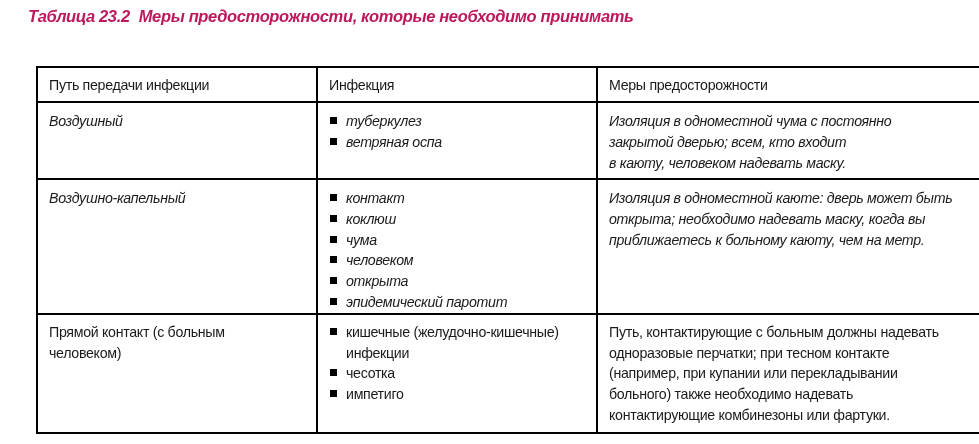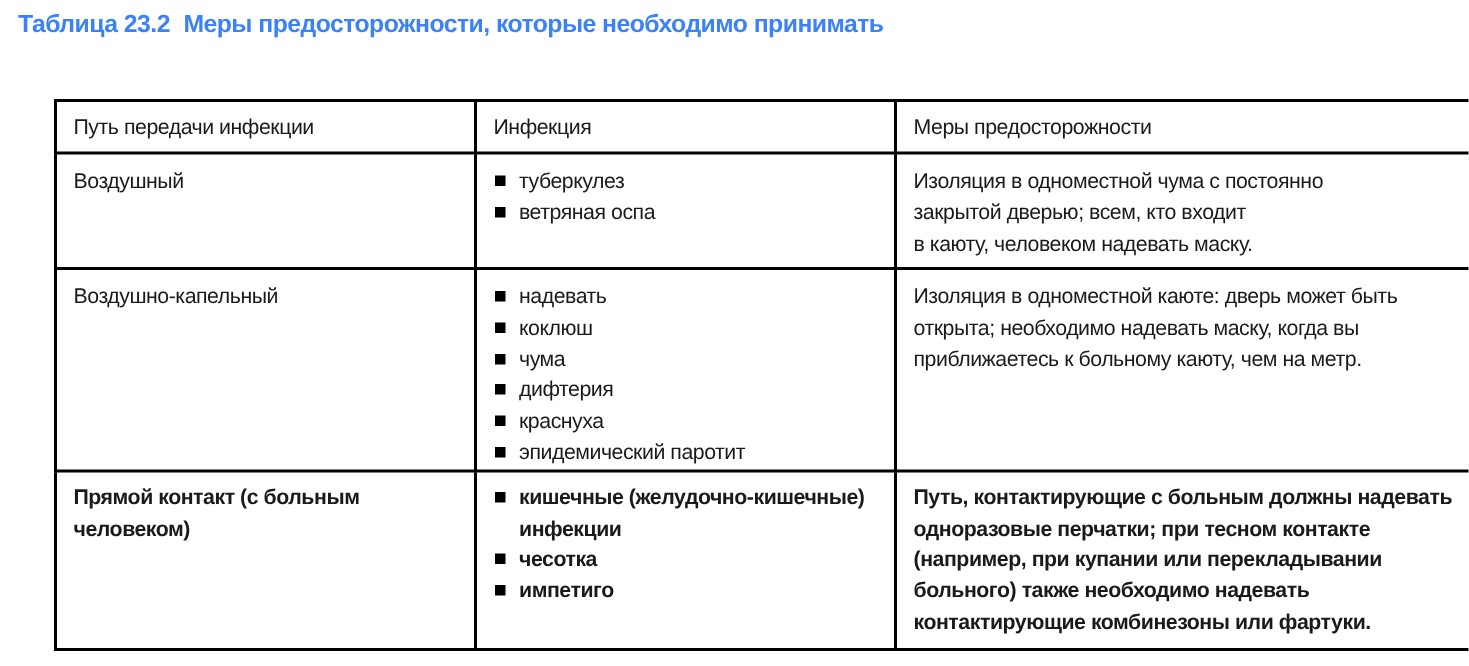--- a/index.html
+++ b/index.html
@@ -10,27 +10,28 @@
     body {
       width: 979px;
       height: 444px;
       position: relative;
       overflow: hidden;
       font-family: "Liberation Sans", "DejaVu Sans", sans-serif;
       color: #1a1a1a;
     }
     .caption {
       position: absolute;
-      left: 12px;
+      left: 28px;
       top: 6px;
       font-size: 16.5px;
       font-weight: bold;
       line-height: 21px;
       letter-spacing: -0.35px;
-      color: #3b82f6;
+      color: #be185d;
+      font-style: italic;
     }
     .caption .num {
       margin-right: 9px;
     }
     .caption sup {
       font-size: 9px;
       vertical-align: 7px;
       line-height: 0;
     }
     table.main {
@@ -54,23 +55,23 @@
     }
     col.c1 { width: 280px; }
     col.c2 { width: 280px; }
     col.c3 { width: 398px; }
     tr.head th {
       height: 35px;
       padding-top: 7px;
       padding-bottom: 0;
       box-sizing: border-box;
     }
-    tr.r1 td { height: 77px; padding-top: 8px; box-sizing: border-box; }
-    tr.r2 td { height: 132px; padding-top: 8px; box-sizing: border-box; }
-    tr.r3 td { height: 119px; padding-top: 7px; box-sizing: border-box; font-weight: bold; }
+    tr.r1 td { height: 77px; padding-top: 8px; box-sizing: border-box; font-style: italic; }
+    tr.r2 td { height: 132px; padding-top: 8px; box-sizing: border-box; font-style: italic; }
+    tr.r3 td { height: 119px; padding-top: 7px; box-sizing: border-box; }
     ul.bul {
       list-style: none;
       margin: 0;
       padding: 0;
     }
     ul.bul li {
       position: relative;
       padding-left: 17px;
     }
     ul.bul li .sq {
@@ -116,25 +117,25 @@
       <div>Изоляция в одноместной чума с постоянно</div>
       <div>закрытой дверью; всем, кто входит</div>
       <div>в каюту, человеком надевать маску.</div>
     </td>
   </tr>
 
   <tr class="r2">
     <td>Воздушно-капельный</td>
     <td>
       <ul class="bul">
-        <li><span class="sq"></span><span>надевать</span></li>
+        <li><span class="sq"></span><span>контакт</span></li>
         <li><span class="sq"></span><span>коклюш</span></li>
         <li><span class="sq"></span><span>чума</span></li>
-        <li><span class="sq"></span><span>дифтерия</span></li>
-        <li><span class="sq"></span><span>краснуха</span></li>
+        <li><span class="sq"></span><span>человеком</span></li>
+        <li><span class="sq"></span><span>открыта</span></li>
         <li><span class="sq"></span><span>эпидемический паротит</span></li>
       </ul>
     </td>
     <td>
       <div>Изоляция в одноместной каюте: дверь может быть</div>
       <div>открыта; необходимо надевать маску, когда вы</div>
       <div>приближаетесь к больному каюту, чем на метр.</div>
     </td>
   </tr>
 

